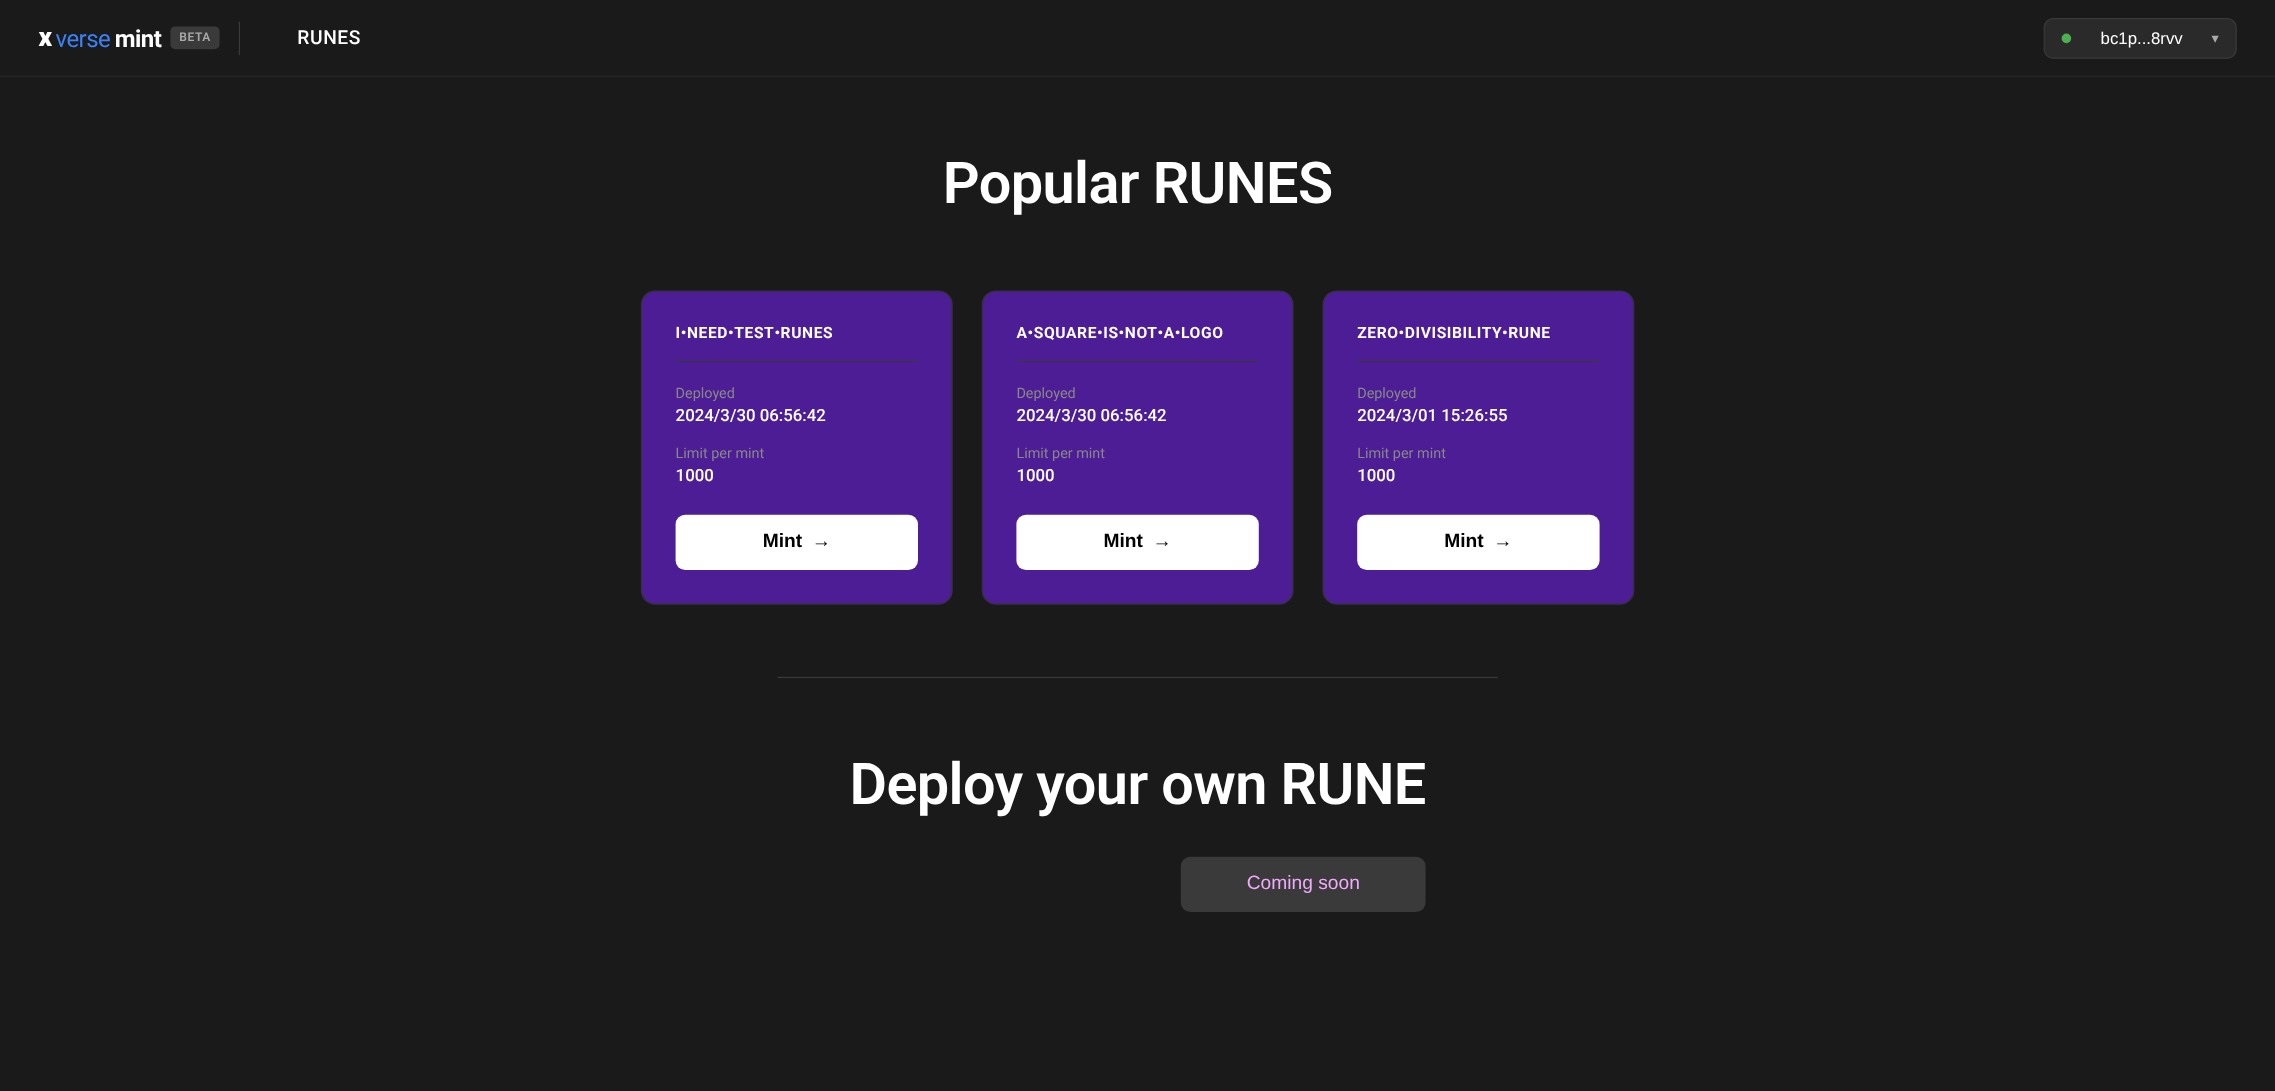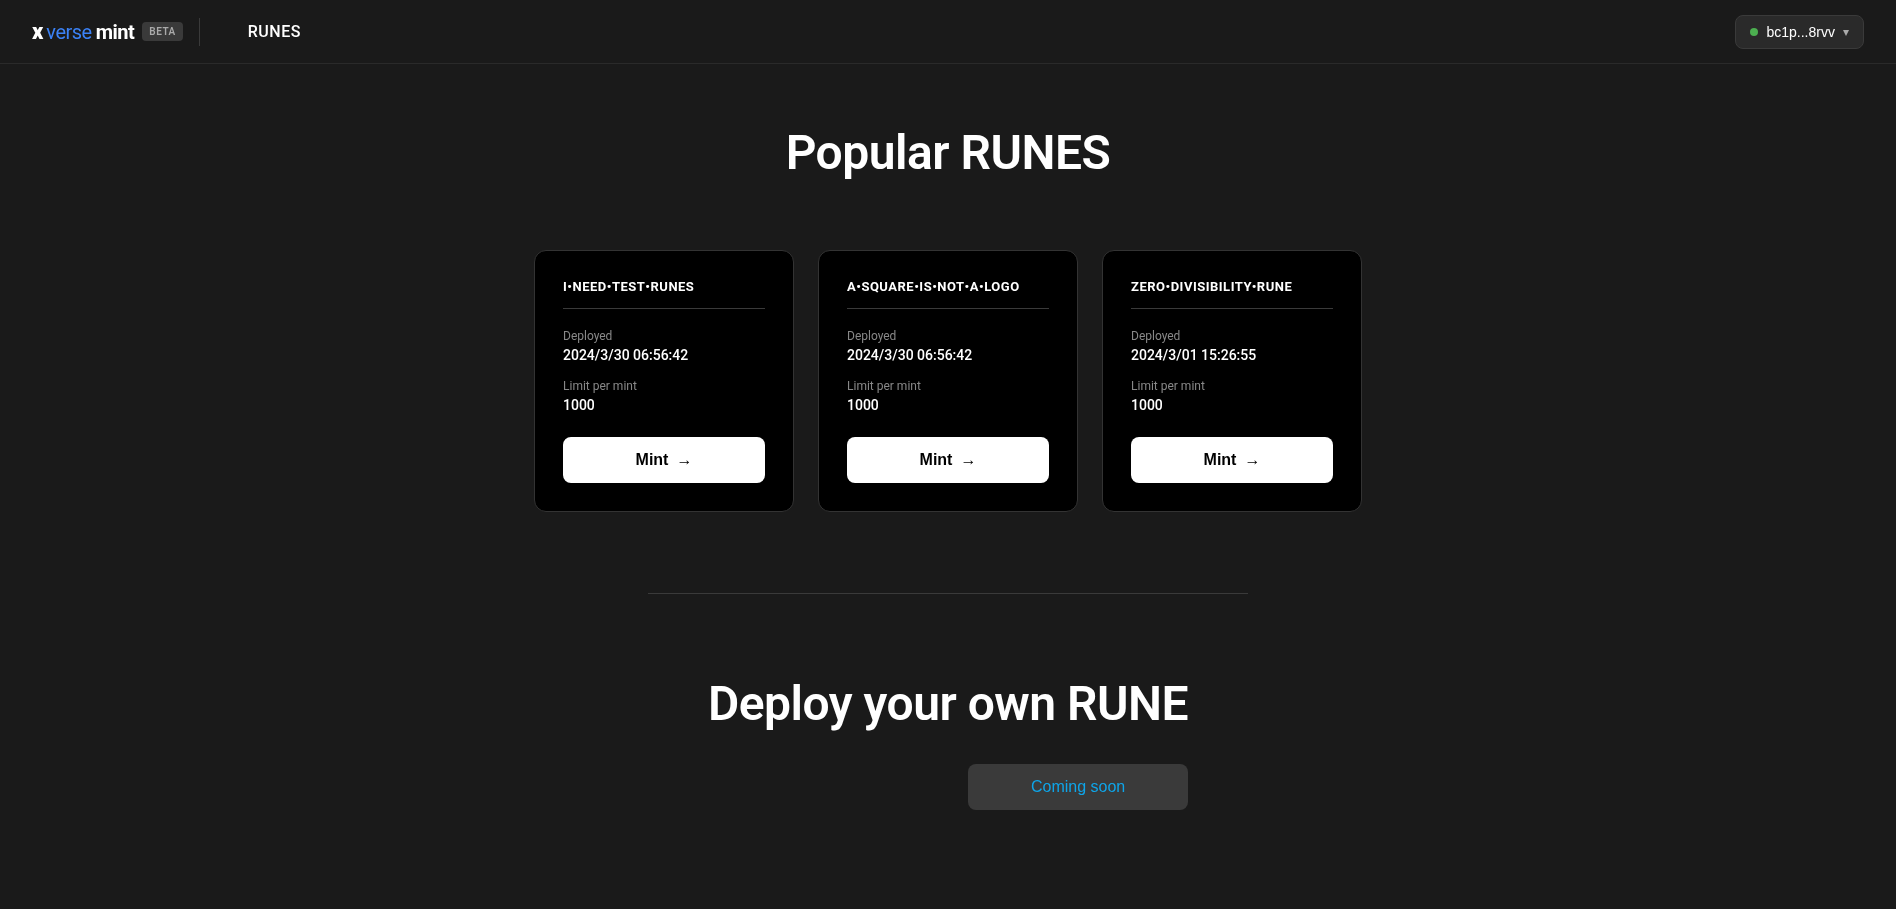--- a/index.html
+++ b/index.html
@@ -87,21 +87,21 @@
       font-size: 16px;
       font-weight: 500;
       color: #ffffff;
       letter-spacing: 0.5px;
       margin-left: 32px;
     }
 
     .wallet-button {
       display: flex;
       align-items: center;
-      gap: 8px;
+      gap: 24px;
       background-color: #2a2a2a;
       border: 1px solid #3a3a3a;
       border-radius: 8px;
       padding: 8px 14px;
       cursor: pointer;
       color: #ffffff;
       font-size: 14px;
     }
 
     .wallet-dot {
@@ -120,48 +120,48 @@
       font-size: 12px;
       color: #aaaaaa;
     }
 
     
     main {
       display: flex;
       flex-direction: column;
       align-items: center;
       padding: 60px 32px 60px;
-      gap: 21px;
     }
 
     .section-title {
       font-size: 48px;
       font-weight: 600;
       color: #ffffff;
       margin-bottom: 48px;
       letter-spacing: -0.5px;
     }
 
     
     .cards-grid {
       display: flex;
       gap: 24px;
       justify-content: center;
       margin-bottom: 60px;
     }
 
     .rune-card {
-      background-color: #000000;
+      background-color: #4c1d95;
       border: 1px solid #333333;
       border-radius: 12px;
       padding: 28px;
       width: 260px;
       display: flex;
       flex-direction: column;
       gap: 0;
+      margin-top: 13px;
     }
 
     .card-name {
       font-size: 13px;
       font-weight: 700;
       color: #ffffff;
       letter-spacing: 0.5px;
       margin-bottom: 14px;
       text-transform: uppercase;
       word-break: break-all;
@@ -229,28 +229,28 @@
 
     .deploy-title {
       font-size: 48px;
       font-weight: 600;
       color: #ffffff;
       letter-spacing: -0.5px;
     }
 
     .coming-soon-button {
       background-color: #3a3a3a;
-      color: #0ea5e9;
+      color: #f0abfc;
       border: none;
       border-radius: 8px;
       padding: 14px 24px;
       font-size: 16px;
       font-weight: 500;
       cursor: not-allowed;
-      width: 220px;
+      width: 204px;
       text-align: center;
     }
   </style>
 </head>
 <body>
 
 <header>
   <div class="header-left">
     <div class="logo-area">
       <div class="logo-text">

